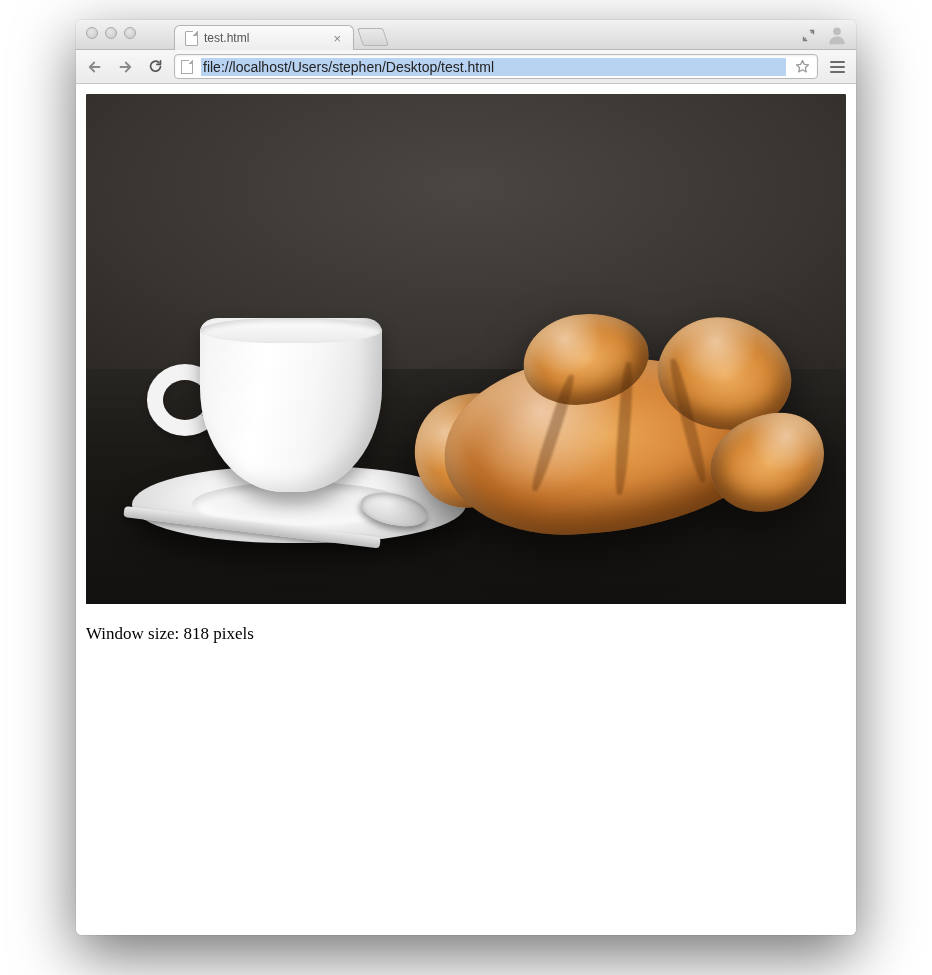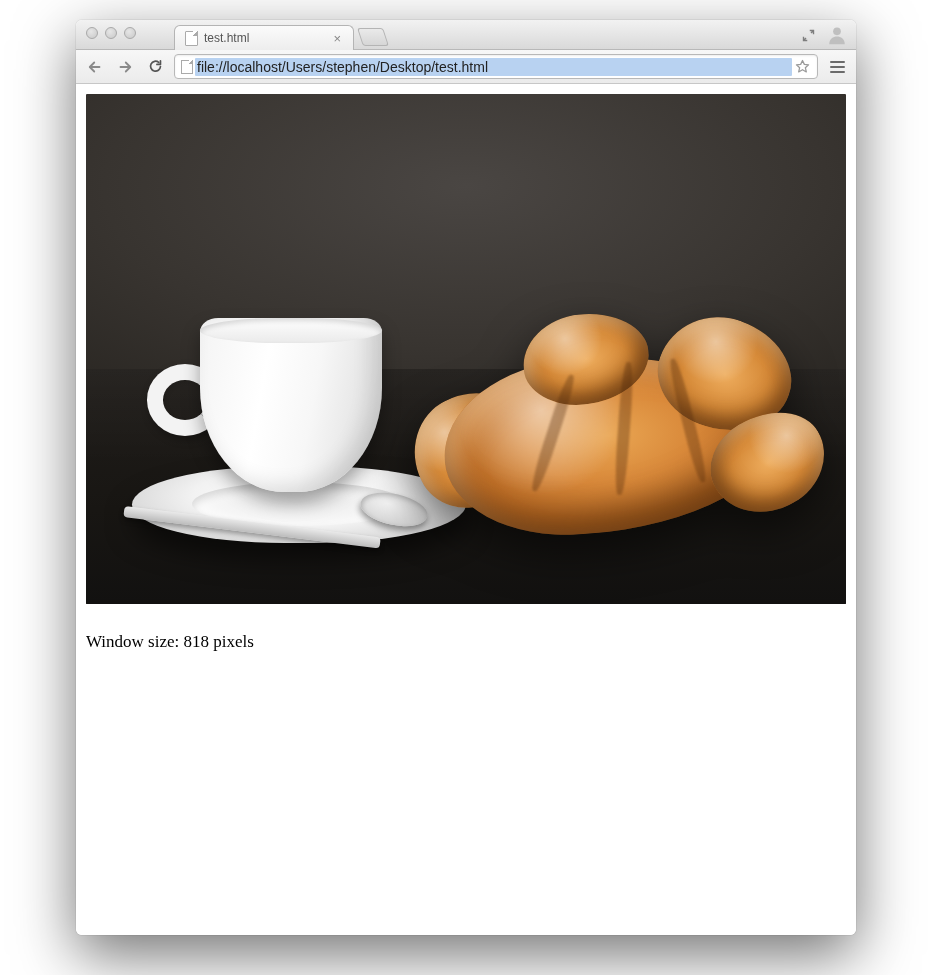--- a/index.html
+++ b/index.html
@@ -133,21 +133,21 @@
   .reload-btn svg { width: 17px; height: 17px; }
   .omnibox {
     flex: 1;
     height: 25px;
     background: #fff;
     border: 1px solid #b8b8b8;
     border-radius: 4px;
     display: flex;
     align-items: center;
     padding: 0 6px;
-    gap: 2px;
+    gap: 8px;
     box-shadow: inset 0 1px 2px rgba(0,0,0,0.08);
   }
   .omnibox .page-icon {
     width: 12px; height: 14px;
     border: 1px solid #aaa;
     background: #fff;
     position: relative;
   }
   .omnibox .page-icon::after{
     content:"";position:absolute;right:-1px;top:-1px;width:4px;height:4px;
@@ -277,21 +277,21 @@
   .s4{ left:28%; top:8%;  width:32%; height:34%; transform:rotate(-6deg); }
   .crease{
     position:absolute;background:rgba(80,40,8,0.35);border-radius:40%;
     filter: blur(1px);
   }
   .c1{left:34%;top:30%;width:3%;height:46%;transform:rotate(18deg);}
   .c2{left:52%;top:26%;width:3%;height:50%;transform:rotate(4deg);}
   .c3{left:68%;top:24%;width:3%;height:48%;transform:rotate(-14deg);}
 
   .caption{
-    margin-top: 28px;
+    margin-top: 20px;
     font-family: "Times New Roman", Times, serif;
     font-size: 17px;
     color: #000;
   }
 </style>
 </head>
 <body>
 
 <div class="window">
 

